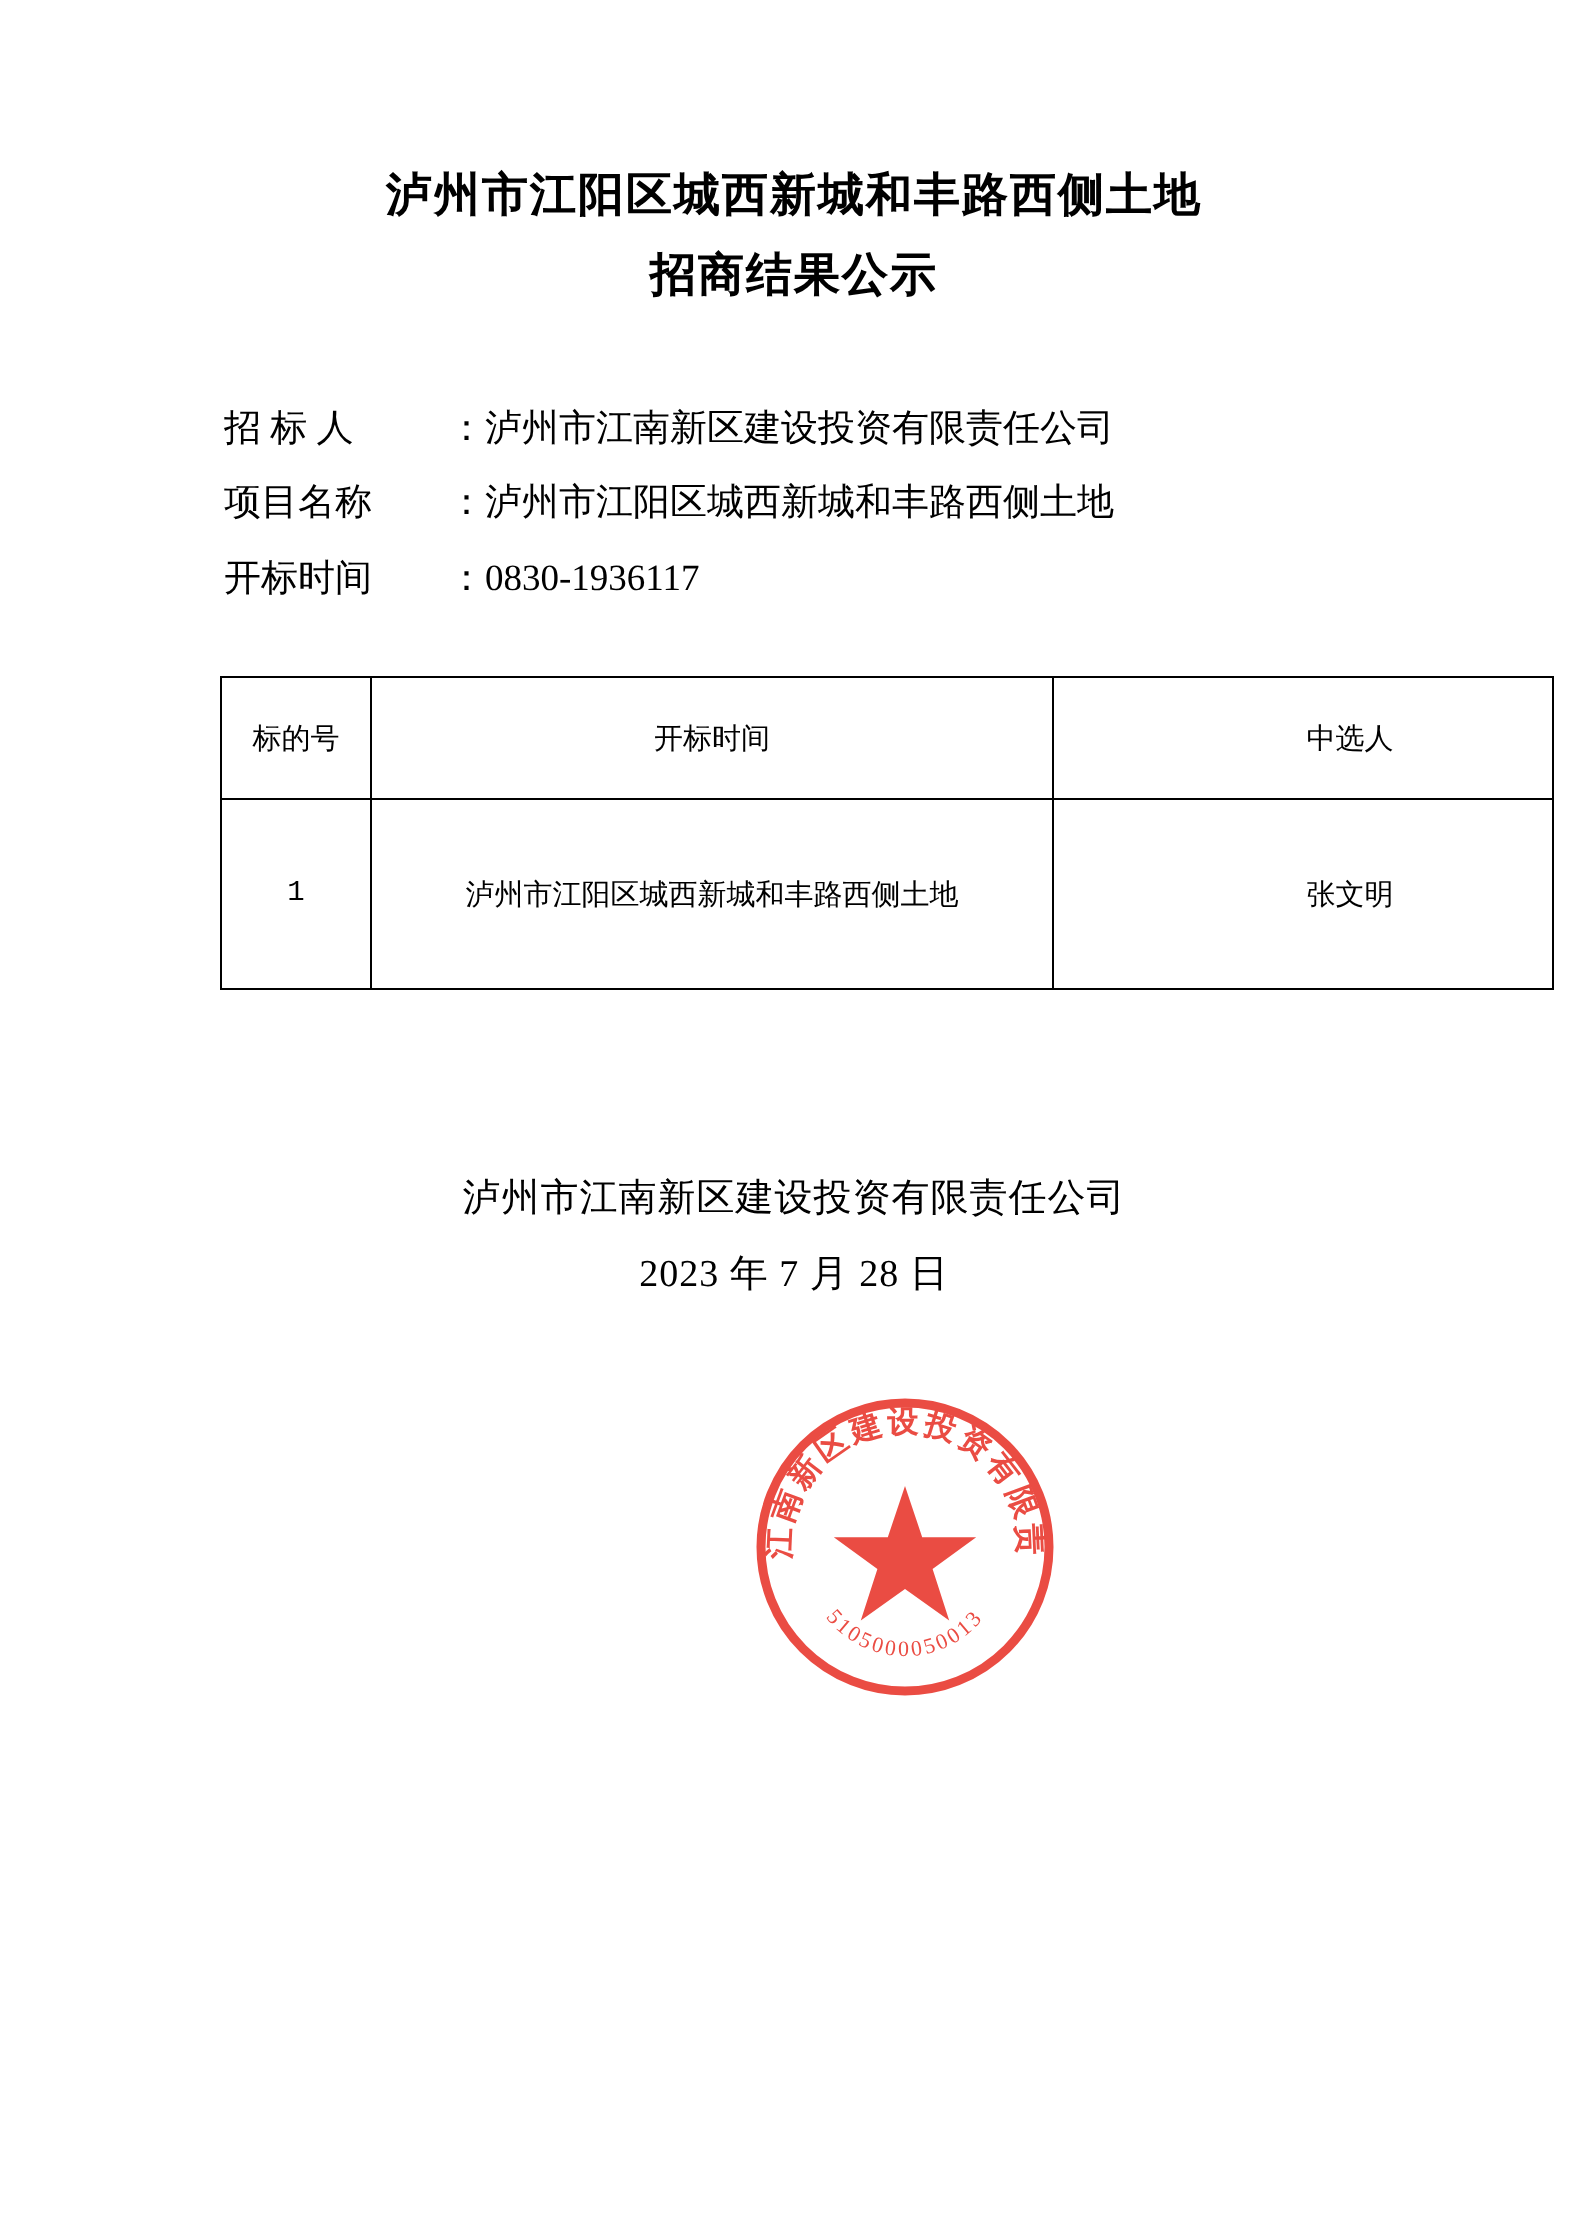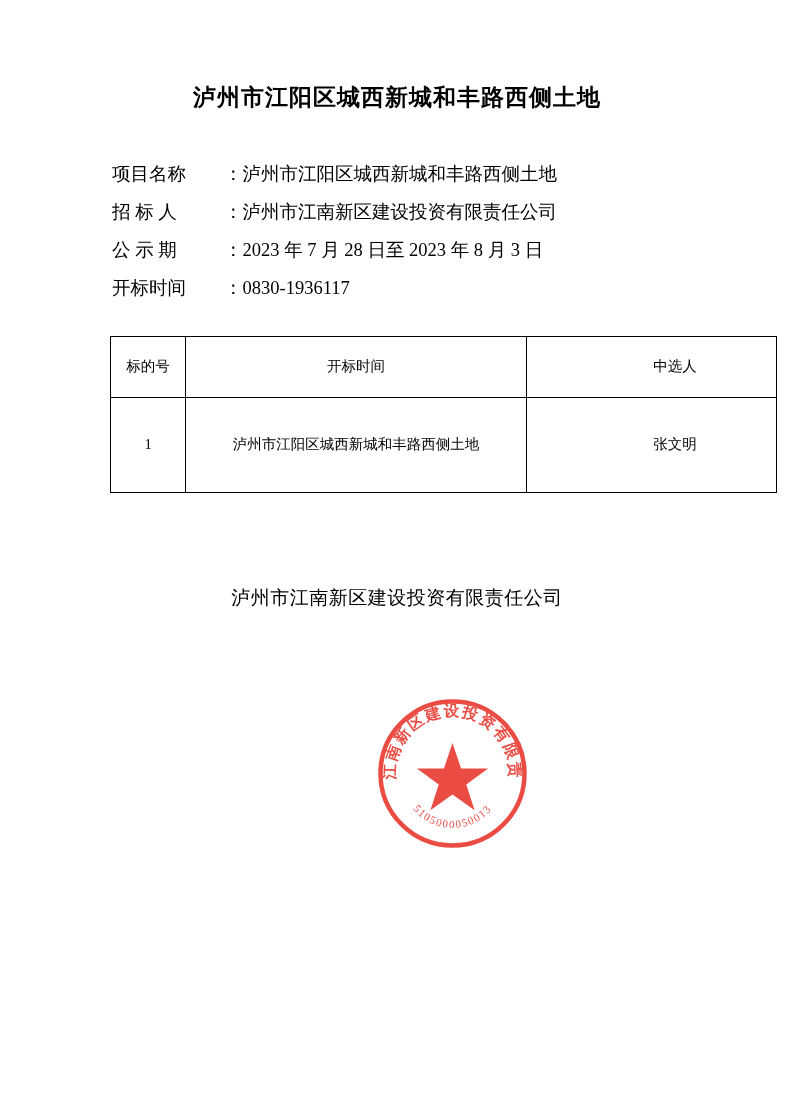--- a/index.html
+++ b/index.html
@@ -59,20 +59,21 @@
 
   
   .tbl-wrap {
     margin: 28px 0 0 110px;
     width: 610px;
   }
   table.result {
     border-collapse: collapse;
     width: 610px;
     table-layout: fixed;
+    font-family: Liberation Mono, monospace;
   }
   table.result th,
   table.result td {
     border: 1px solid #000000;
     text-align: center;
     font-weight: normal;
     font-size: 14.5px;
   }
   table.result th {
     height: 58px;
@@ -109,31 +110,29 @@
   }
   .seal svg { display: block; }
 </style>
 </head>
 <body>
 
 <div class="page">
 
   <div class="title-block">
     <div class="title-line">泸州市江阳区城西新城和丰路西侧土地</div>
+    <div class="title-line">招商结果公示</div>
   </div>
 
   <div class="meta">
     <div class="meta-row">
-      <span class="meta-label">项目名称</span><span class="meta-colon">：</span><span class="meta-value">泸州市江阳区城西新城和丰路西侧土地</span>
-    </div>
-    <div class="meta-row">
       <span class="meta-label">招 标 人</span><span class="meta-colon">：</span><span class="meta-value">泸州市江南新区建设投资有限责任公司</span>
     </div>
     <div class="meta-row">
-      <span class="meta-label">公 示 期</span><span class="meta-colon">：</span><span class="meta-value">2023 年 7 月 28 日至 2023 年 8 月 3 日</span>
+      <span class="meta-label">项目名称</span><span class="meta-colon">：</span><span class="meta-value">泸州市江阳区城西新城和丰路西侧土地</span>
     </div>
     <div class="meta-row">
       <span class="meta-label">开标时间</span><span class="meta-colon">：</span><span class="meta-value">0830-1936117</span>
     </div>
   </div>
 
   <div class="tbl-wrap">
     <table class="result">
       <thead>
         <tr>
@@ -147,20 +146,21 @@
           <td class="col-no">1</td>
           <td class="col-item">泸州市江阳区城西新城和丰路西侧土地</td>
           <td class="col-winner">张文明</td>
         </tr>
       </tbody>
     </table>
   </div>
 
   <div class="sign">
     <div class="sign-line">泸州市江南新区建设投资有限责任公司</div>
+    <div class="sign-line">2023 年 7 月 28 日</div>
   </div>
 
   <div class="seal">
     <svg width="155" height="155" viewBox="0 0 155 155" xmlns="http://www.w3.org/2000/svg">
       <defs>
         <path id="arcTop" d="M 20,77.5 A 57.5,57.5 0 0 1 135,77.5" fill="none"></path>
         <path id="arcBottom" d="M 36,110 A 50,50 0 0 0 119,110" fill="none"></path>
       </defs>
       <g opacity="0.88">
         <circle cx="77.5" cy="77.5" r="72" fill="none" stroke="#e8342a" stroke-width="4.5"></circle>

